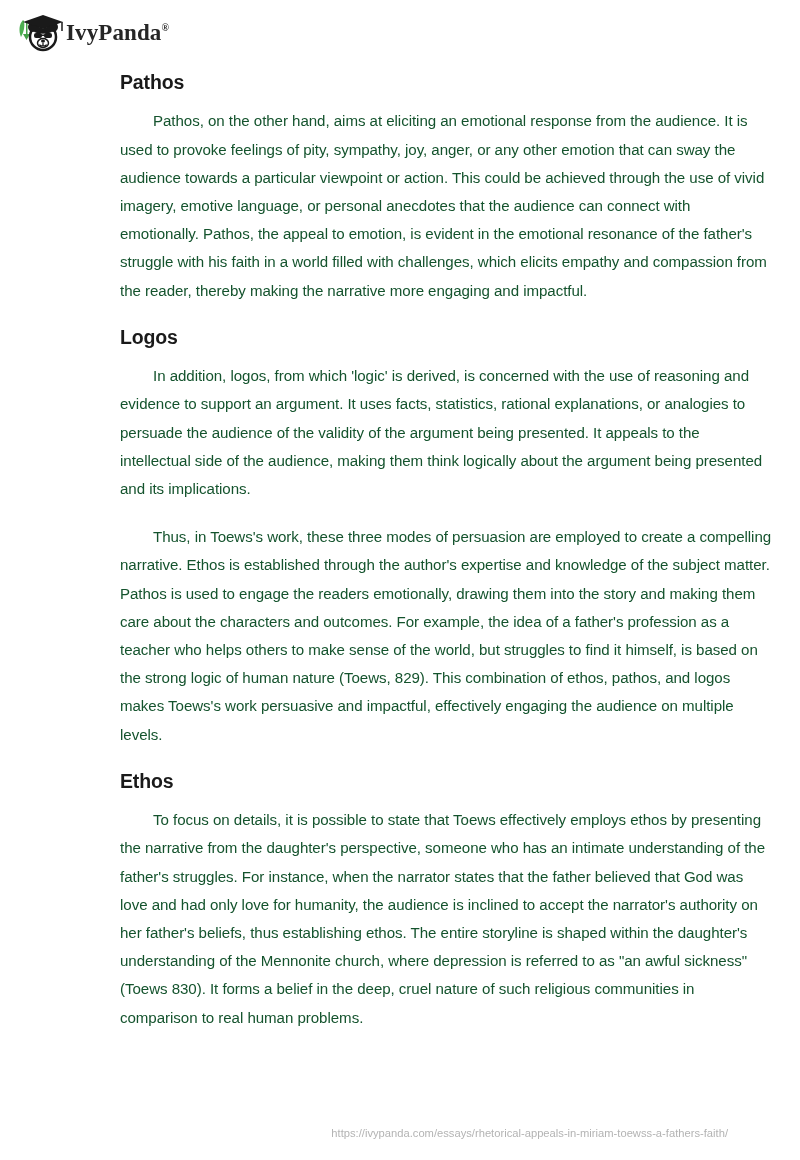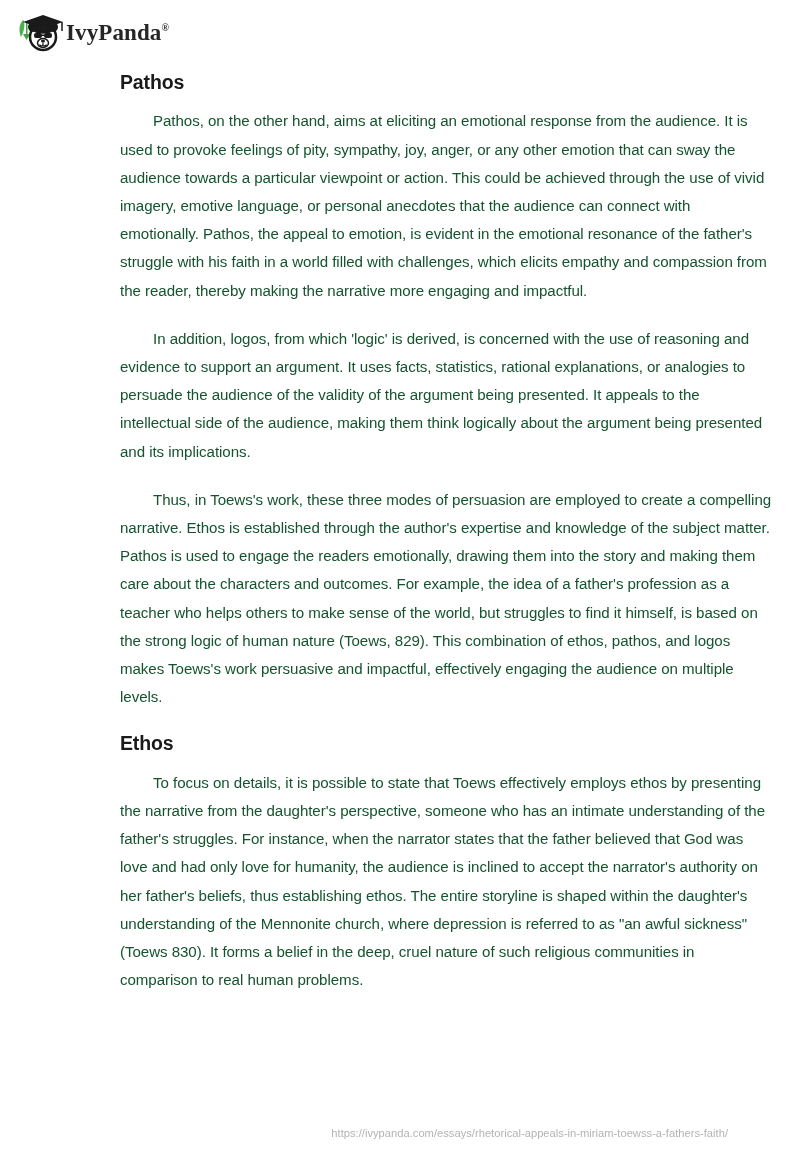--- a/index.html
+++ b/index.html
@@ -153,20 +153,21 @@
 </div>
 
 <div class="content">
 
   <section class="block">
     <h2 class="section-heading">Pathos</h2>
     <p class="body-text">Pathos, on the other hand, aims at eliciting an emotional response from the audience. It is used to provoke feelings of pity, sympathy, joy, anger, or any other emotion that can sway the audience towards a particular viewpoint or action. This could be achieved through the use of vivid imagery, emotive language, or personal anecdotes that the audience can connect with emotionally. Pathos, the appeal to emotion, is evident in the emotional resonance of the father's struggle with his faith in a world filled with challenges, which elicits empathy and compassion from the reader, thereby making the narrative more engaging and impactful.</p>
   </section>
 
   <section class="block">
+    <h2 class="section-heading">Logos</h2>
     <p class="body-text">In addition, logos, from which 'logic' is derived, is concerned with the use of reasoning and evidence to support an argument. It uses facts, statistics, rational explanations, or analogies to persuade the audience of the validity of the argument being presented. It appeals to the intellectual side of the audience, making them think logically about the argument being presented and its implications.</p>
   </section>
 
   <section class="block spaced-lg">
     <p class="body-text">Thus, in Toews's work, these three modes of persuasion are employed to create a compelling narrative. Ethos is established through the author's expertise and knowledge of the subject matter. Pathos is used to engage the readers emotionally, drawing them into the story and making them care about the characters and outcomes. For example, the idea of a father's profession as a teacher who helps others to make sense of the world, but struggles to find it himself, is based on the strong logic of human nature (Toews, 829). This combination of ethos, pathos, and logos makes Toews's work persuasive and impactful, effectively engaging the audience on multiple levels.</p>
   </section>
 
   <section class="block">
     <h2 class="section-heading">Ethos</h2>
     <p class="body-text">To focus on details, it is possible to state that Toews effectively employs ethos by presenting the narrative from the daughter's perspective, someone who has an intimate understanding of the father's struggles. For instance, when the narrator states that the father believed that God was love and had only love for humanity, the audience is inclined to accept the narrator's authority on her father's beliefs, thus establishing ethos. The entire storyline is shaped within the daughter's understanding of the Mennonite church, where depression is referred to as "an awful sickness" (Toews 830). It forms a belief in the deep, cruel nature of such religious communities in comparison to real human problems.</p>

